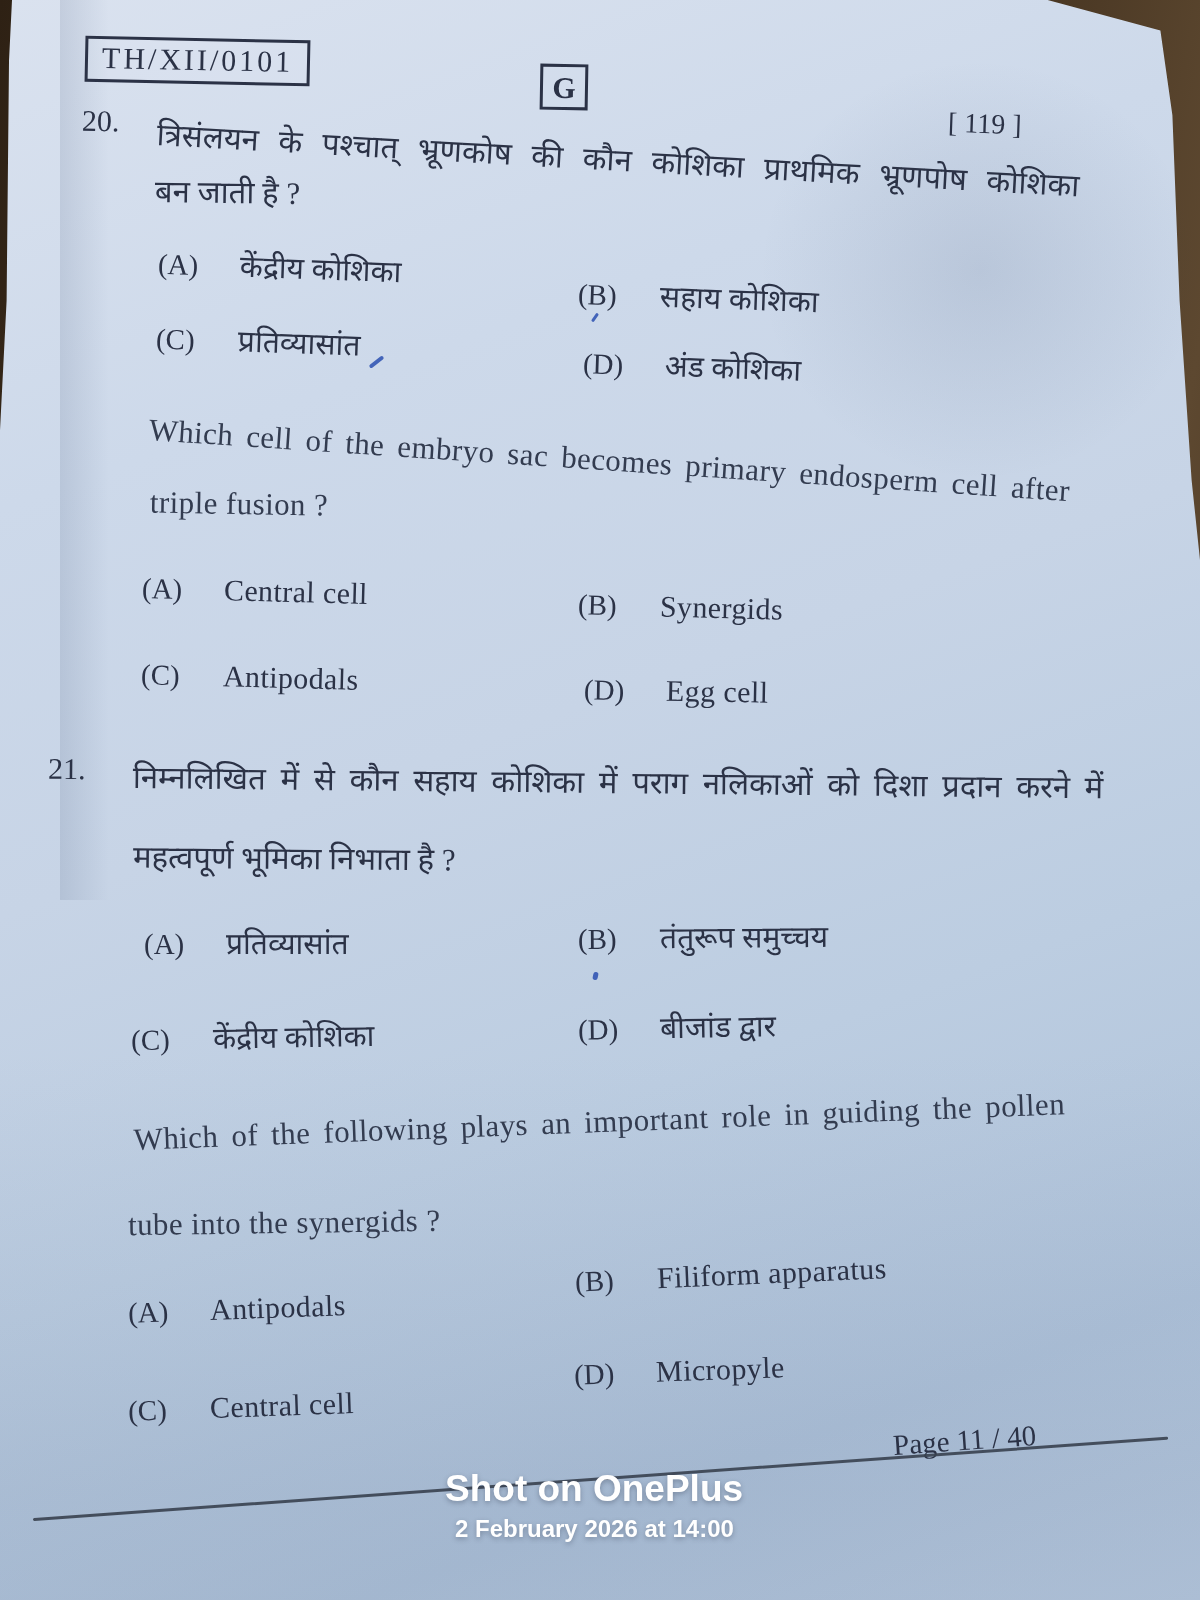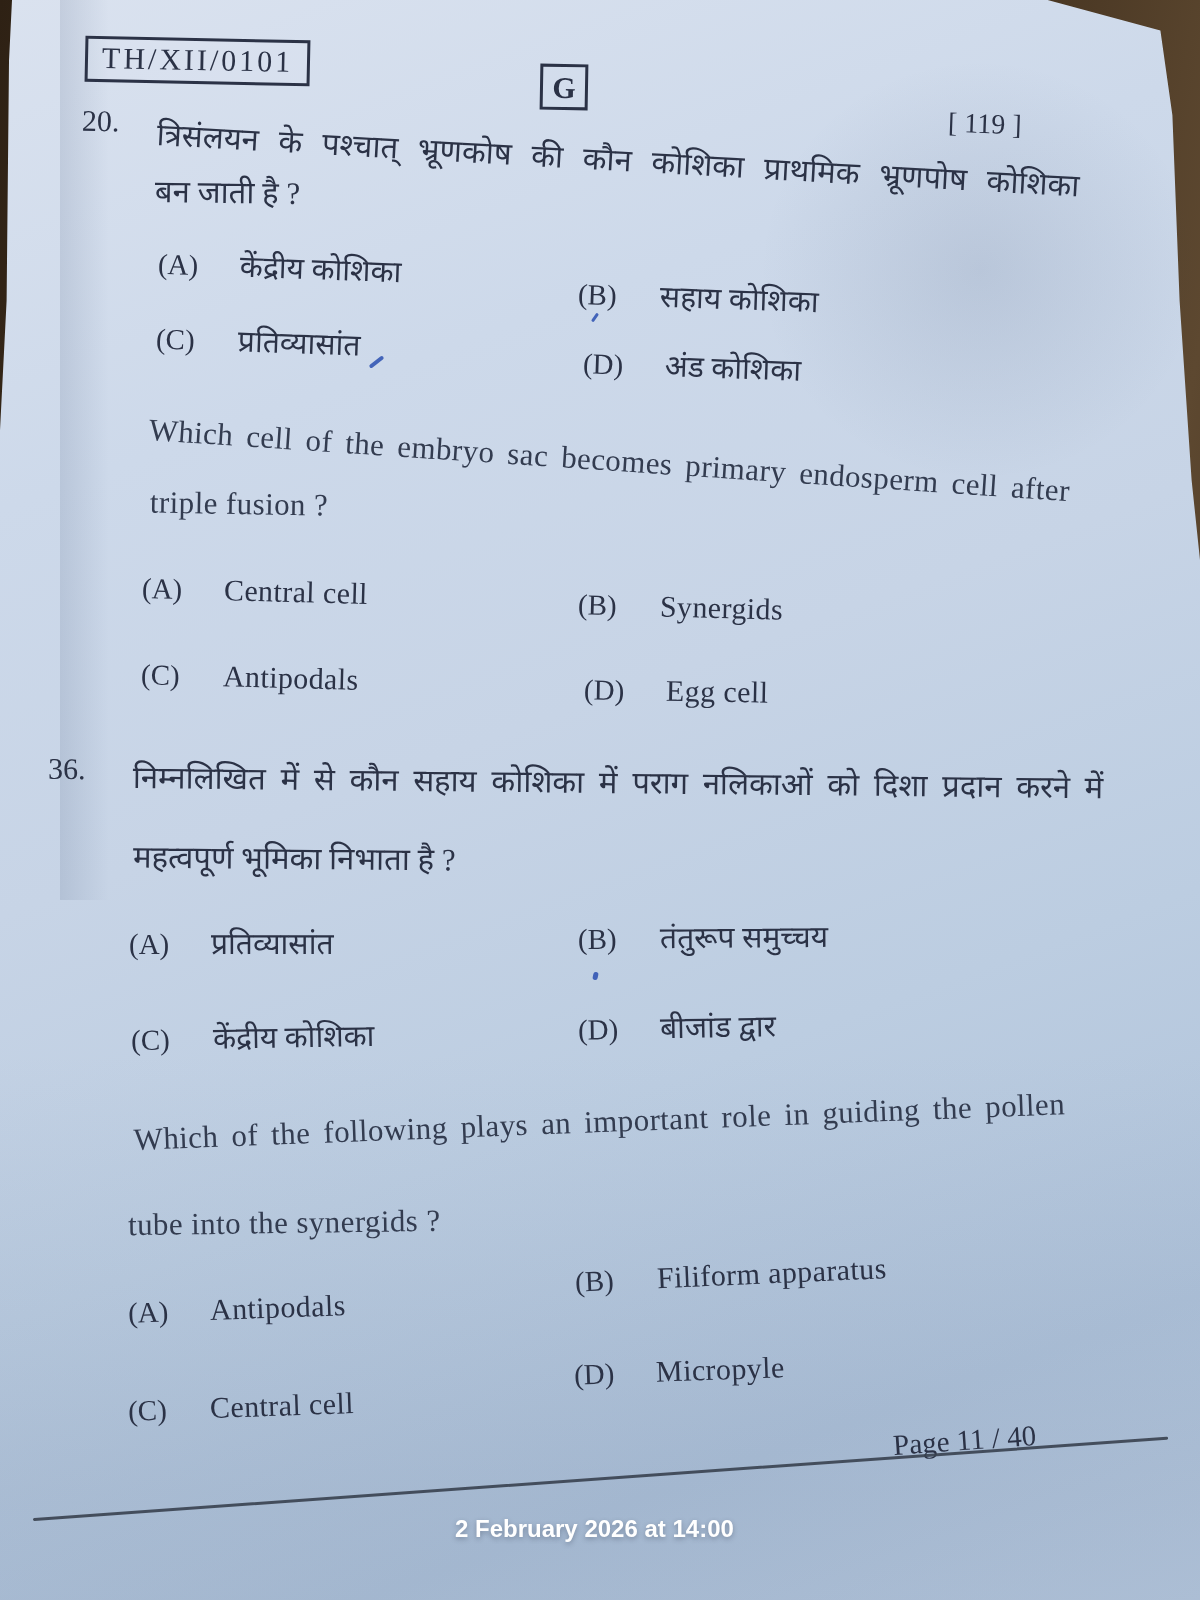--- a/index.html
+++ b/index.html
@@ -95,25 +95,25 @@
   <div class="abs opt" style="left:578px;top:590px;transform:rotate(1.5deg);">
     <span class="olabel">(B)</span><span class="otext eng">Synergids</span>
   </div>
   <div class="abs opt" style="left:141px;top:660px;transform:rotate(1.5deg);">
     <span class="olabel">(C)</span><span class="otext eng">Antipodals</span>
   </div>
   <div class="abs opt" style="left:584px;top:674px;transform:rotate(1deg);">
     <span class="olabel">(D)</span><span class="otext eng">Egg cell</span>
   </div>
 
-  <div class="abs qnum" style="left:48px;top:752px;transform:rotate(.5deg);">36.</div>
+  <div class="abs qnum" style="left:48px;top:752px;transform:rotate(.5deg);">21.</div>
   <div class="abs hin" style="left:133px;top:755px;transform:rotate(.6deg);transform-origin:left top;word-spacing:7px;">निम्नलिखित में से कौन सहाय कोशिका में पराग नलिकाओं को दिशा प्रदान करने में</div>
   <div class="abs hin" style="left:133px;top:836px;transform:rotate(.5deg);">महत्वपूर्ण भूमिका निभाता है ?</div>
 
-  <div class="abs opt" style="left:129px;top:922px;">
+  <div class="abs opt" style="left:144px;top:922px;">
     <span class="olabel">(A)</span><span class="otext">प्रतिव्यासांत</span>
   </div>
   <div class="abs opt" style="left:578px;top:916px;transform:rotate(-.5deg);">
     <span class="olabel">(B)</span><span class="otext">तंतुरूप समुच्चय</span>
   </div>
   <div class="abs opt" style="left:131px;top:1016px;transform:rotate(-1deg);">
     <span class="olabel">(C)</span><span class="otext">केंद्रीय कोशिका</span>
   </div>
   <div class="abs opt" style="left:578px;top:1006px;transform:rotate(-1deg);">
     <span class="olabel">(D)</span><span class="otext">बीजांड द्वार</span>
@@ -133,14 +133,15 @@
   <div class="abs opt" style="left:574px;top:1354px;transform:rotate(-2deg);">
     <span class="olabel">(D)</span><span class="otext eng">Micropyle</span>
   </div>
   <div class="abs opt" style="left:128px;top:1390px;transform:rotate(-2deg);">
     <span class="olabel">(C)</span><span class="otext eng">Central cell</span>
   </div>
 
   <div class="abs pagelbl" style="left:893px;top:1424px;transform:rotate(-4deg);">Page 11 / 40</div>
   <div class="abs rule" style="left:33px;top:1518px;width:1138px;transform:rotate(-4.1deg);"></div>
 
+  <div class="abs wm" style="top:1468px;font-size:37px;">Shot on OnePlus</div>
   <div class="abs wm" style="top:1515px;font-size:24px;">2 February 2026 at 14:00</div>
 </div>
 
 </body></html>

